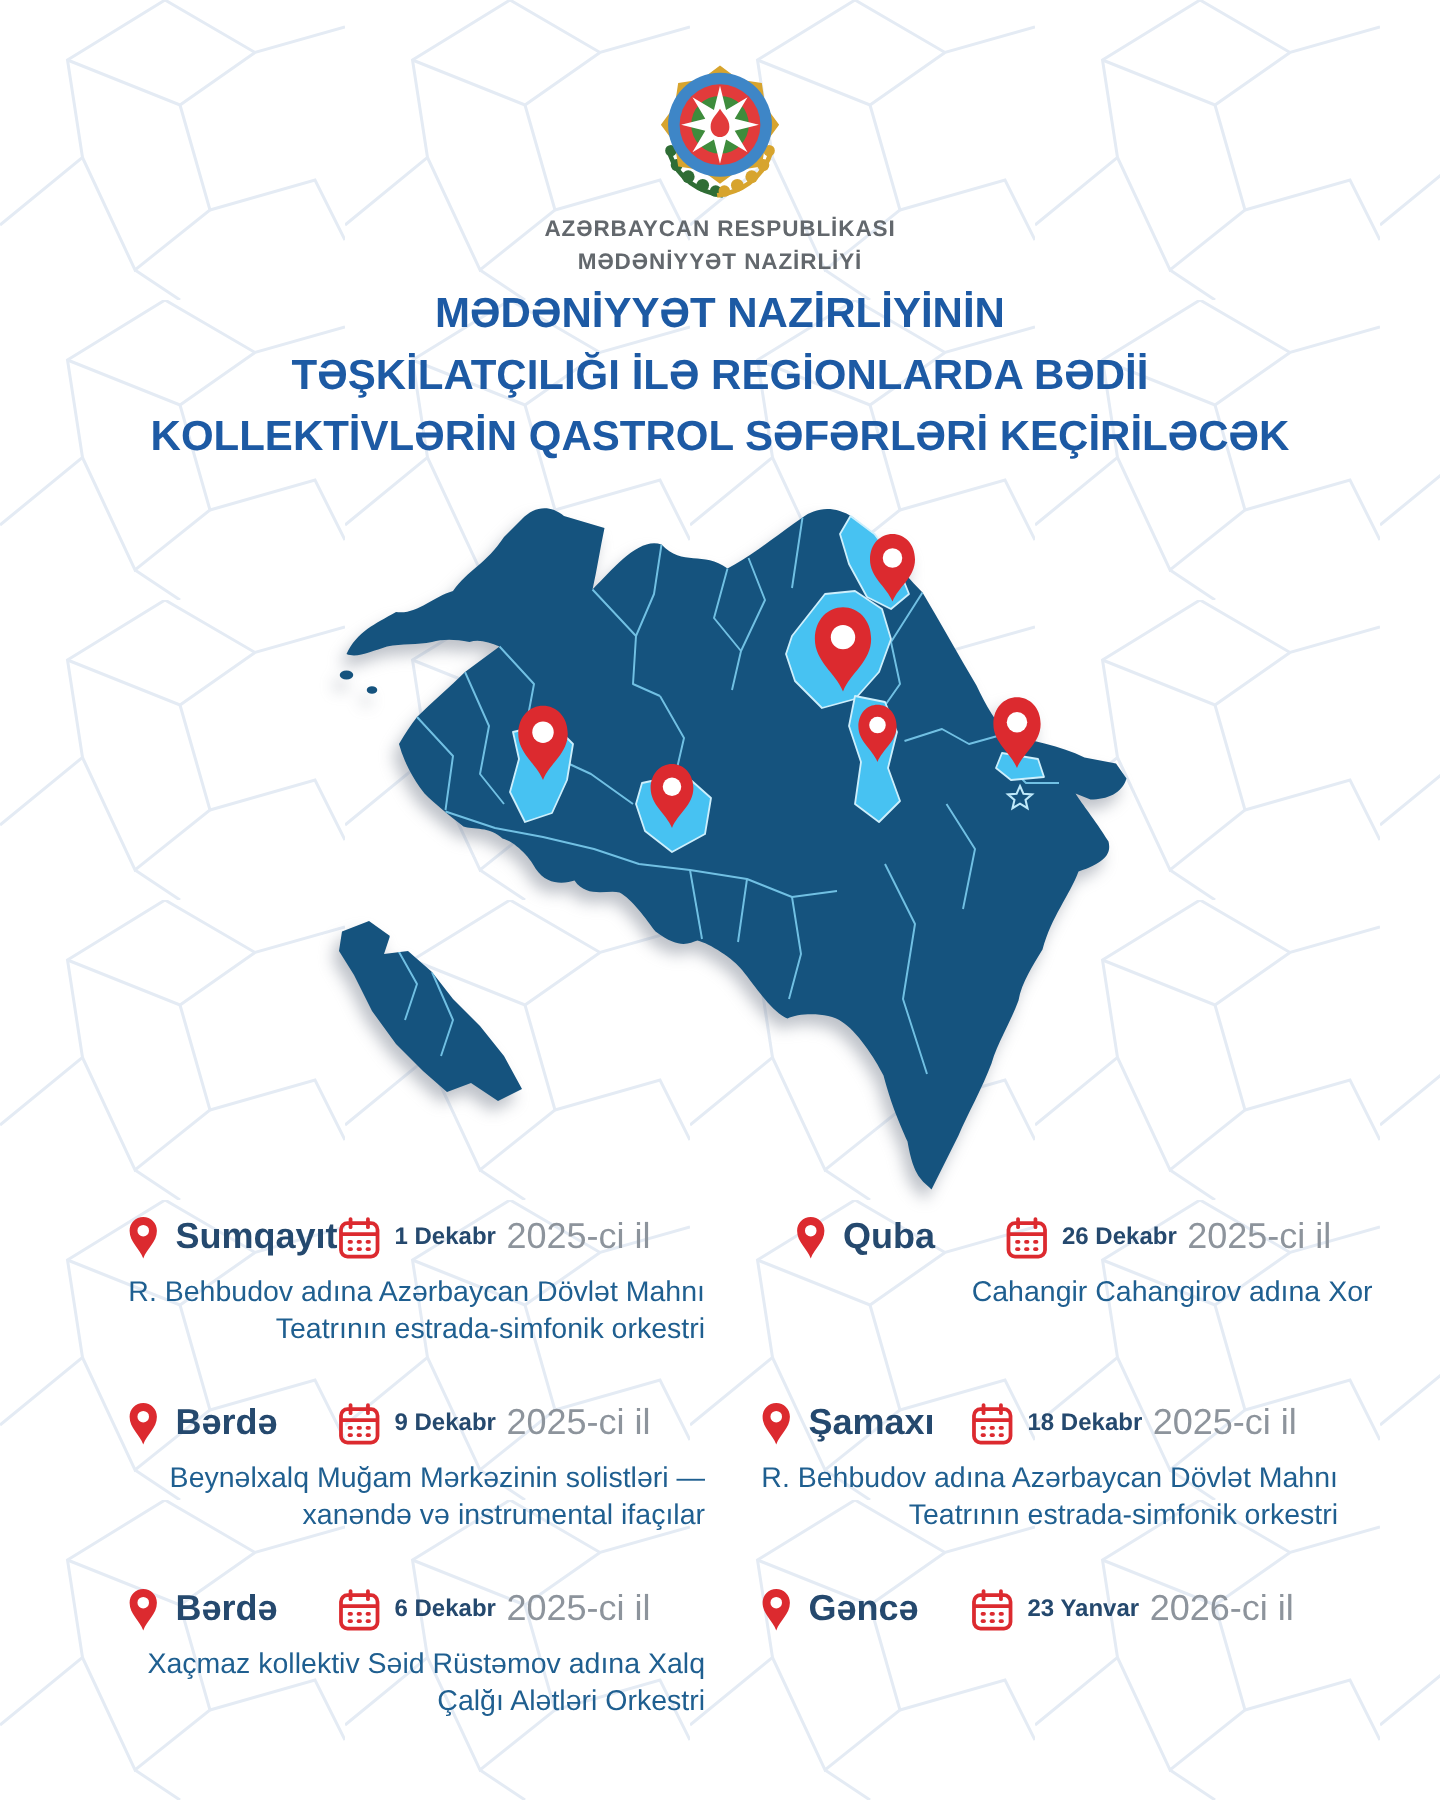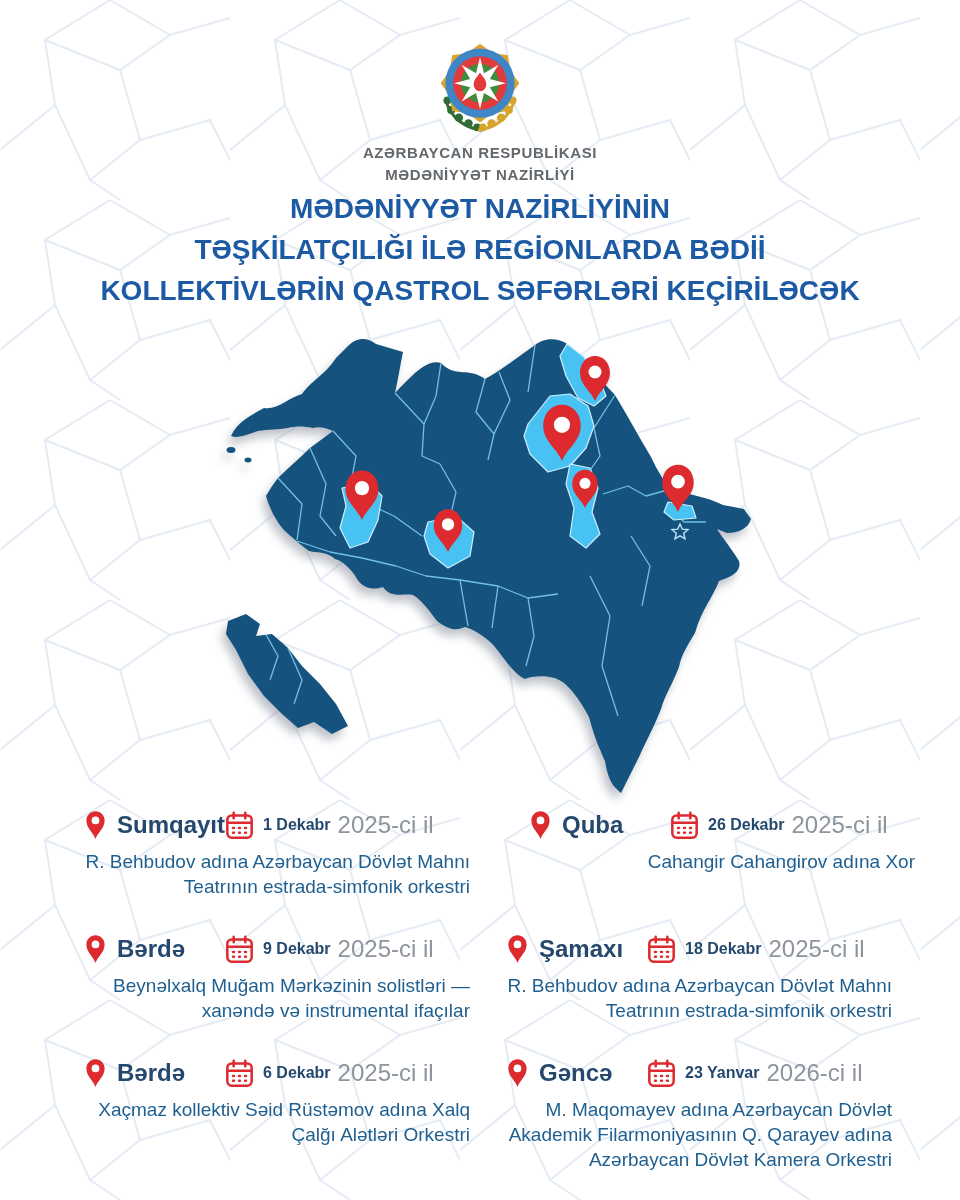--- a/index.html
+++ b/index.html
@@ -360,14 +360,13 @@
             <rect x="19.4" y="16.2" width="3.6" height="2.6" rx="1.2"></rect>
             <rect x="7" y="21.2" width="3.6" height="2.6" rx="1.2"></rect>
             <rect x="13.2" y="21.2" width="3.6" height="2.6" rx="1.2"></rect>
             <rect x="19.4" y="21.2" width="3.6" height="2.6" rx="1.2"></rect>
           </g>
         </svg>
       <span class="date">23 Yanvar</span>
       <span class="year">2026-ci il</span>
     </span>
   </div>
-  <div class="desc">M. Maqomayev adına Azərbaycan Dövlət Akademik Filarmoniyasının Q. Qarayev adına Azərbaycan Dövlət Kamera Orkestri</div>
 </div>
 
 </body></html>

